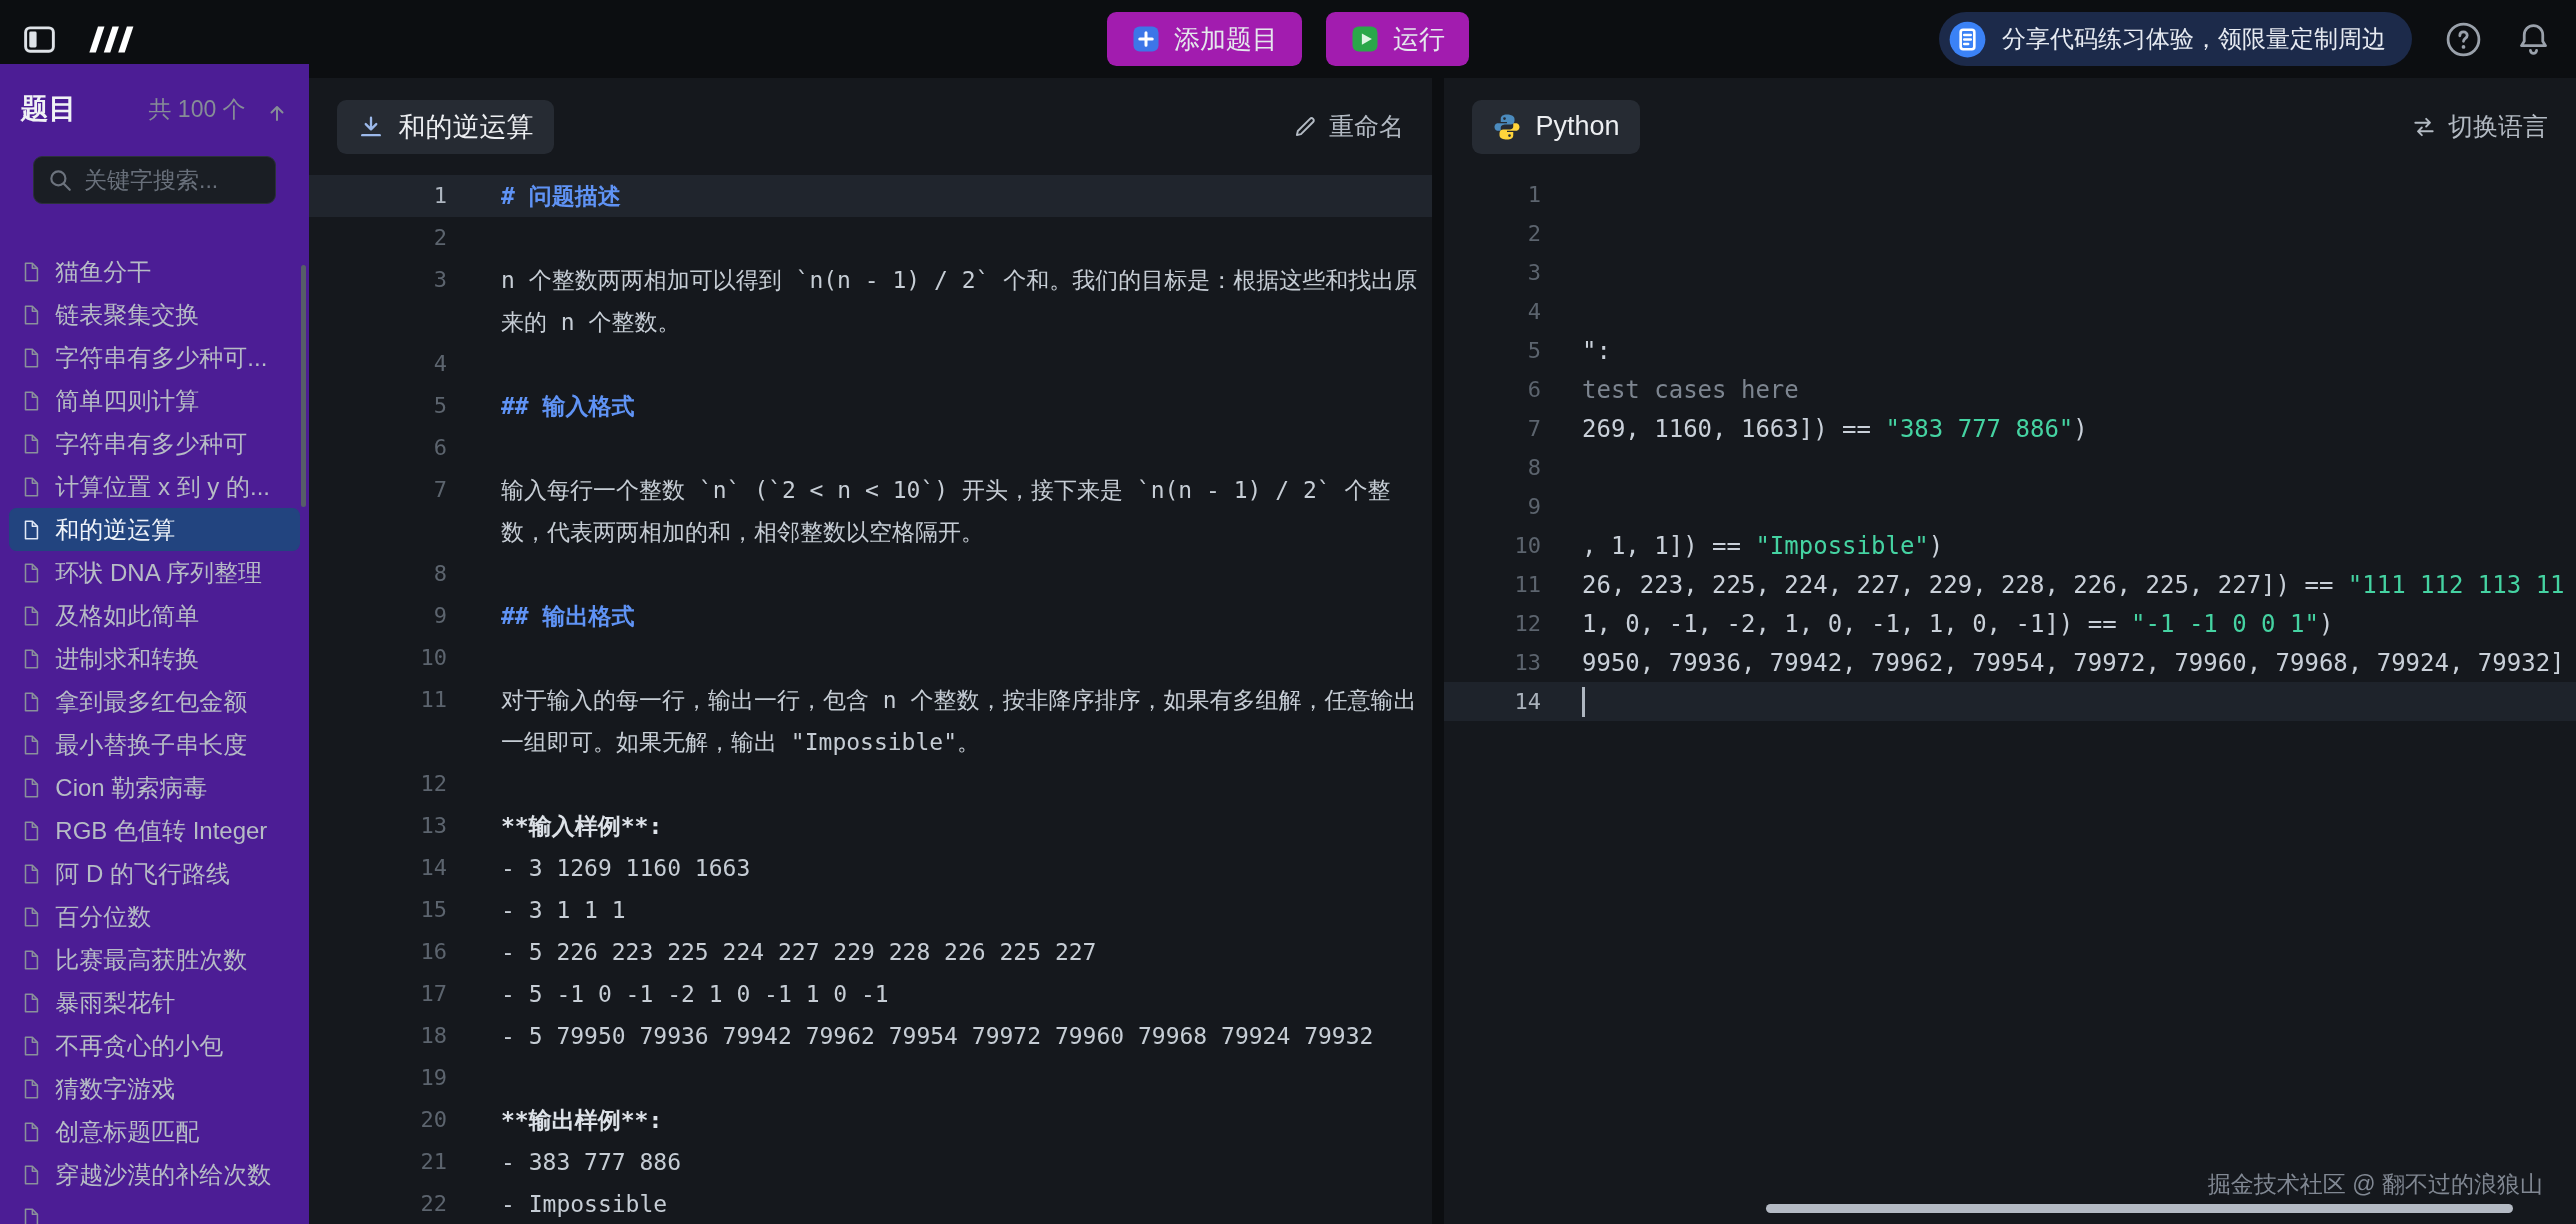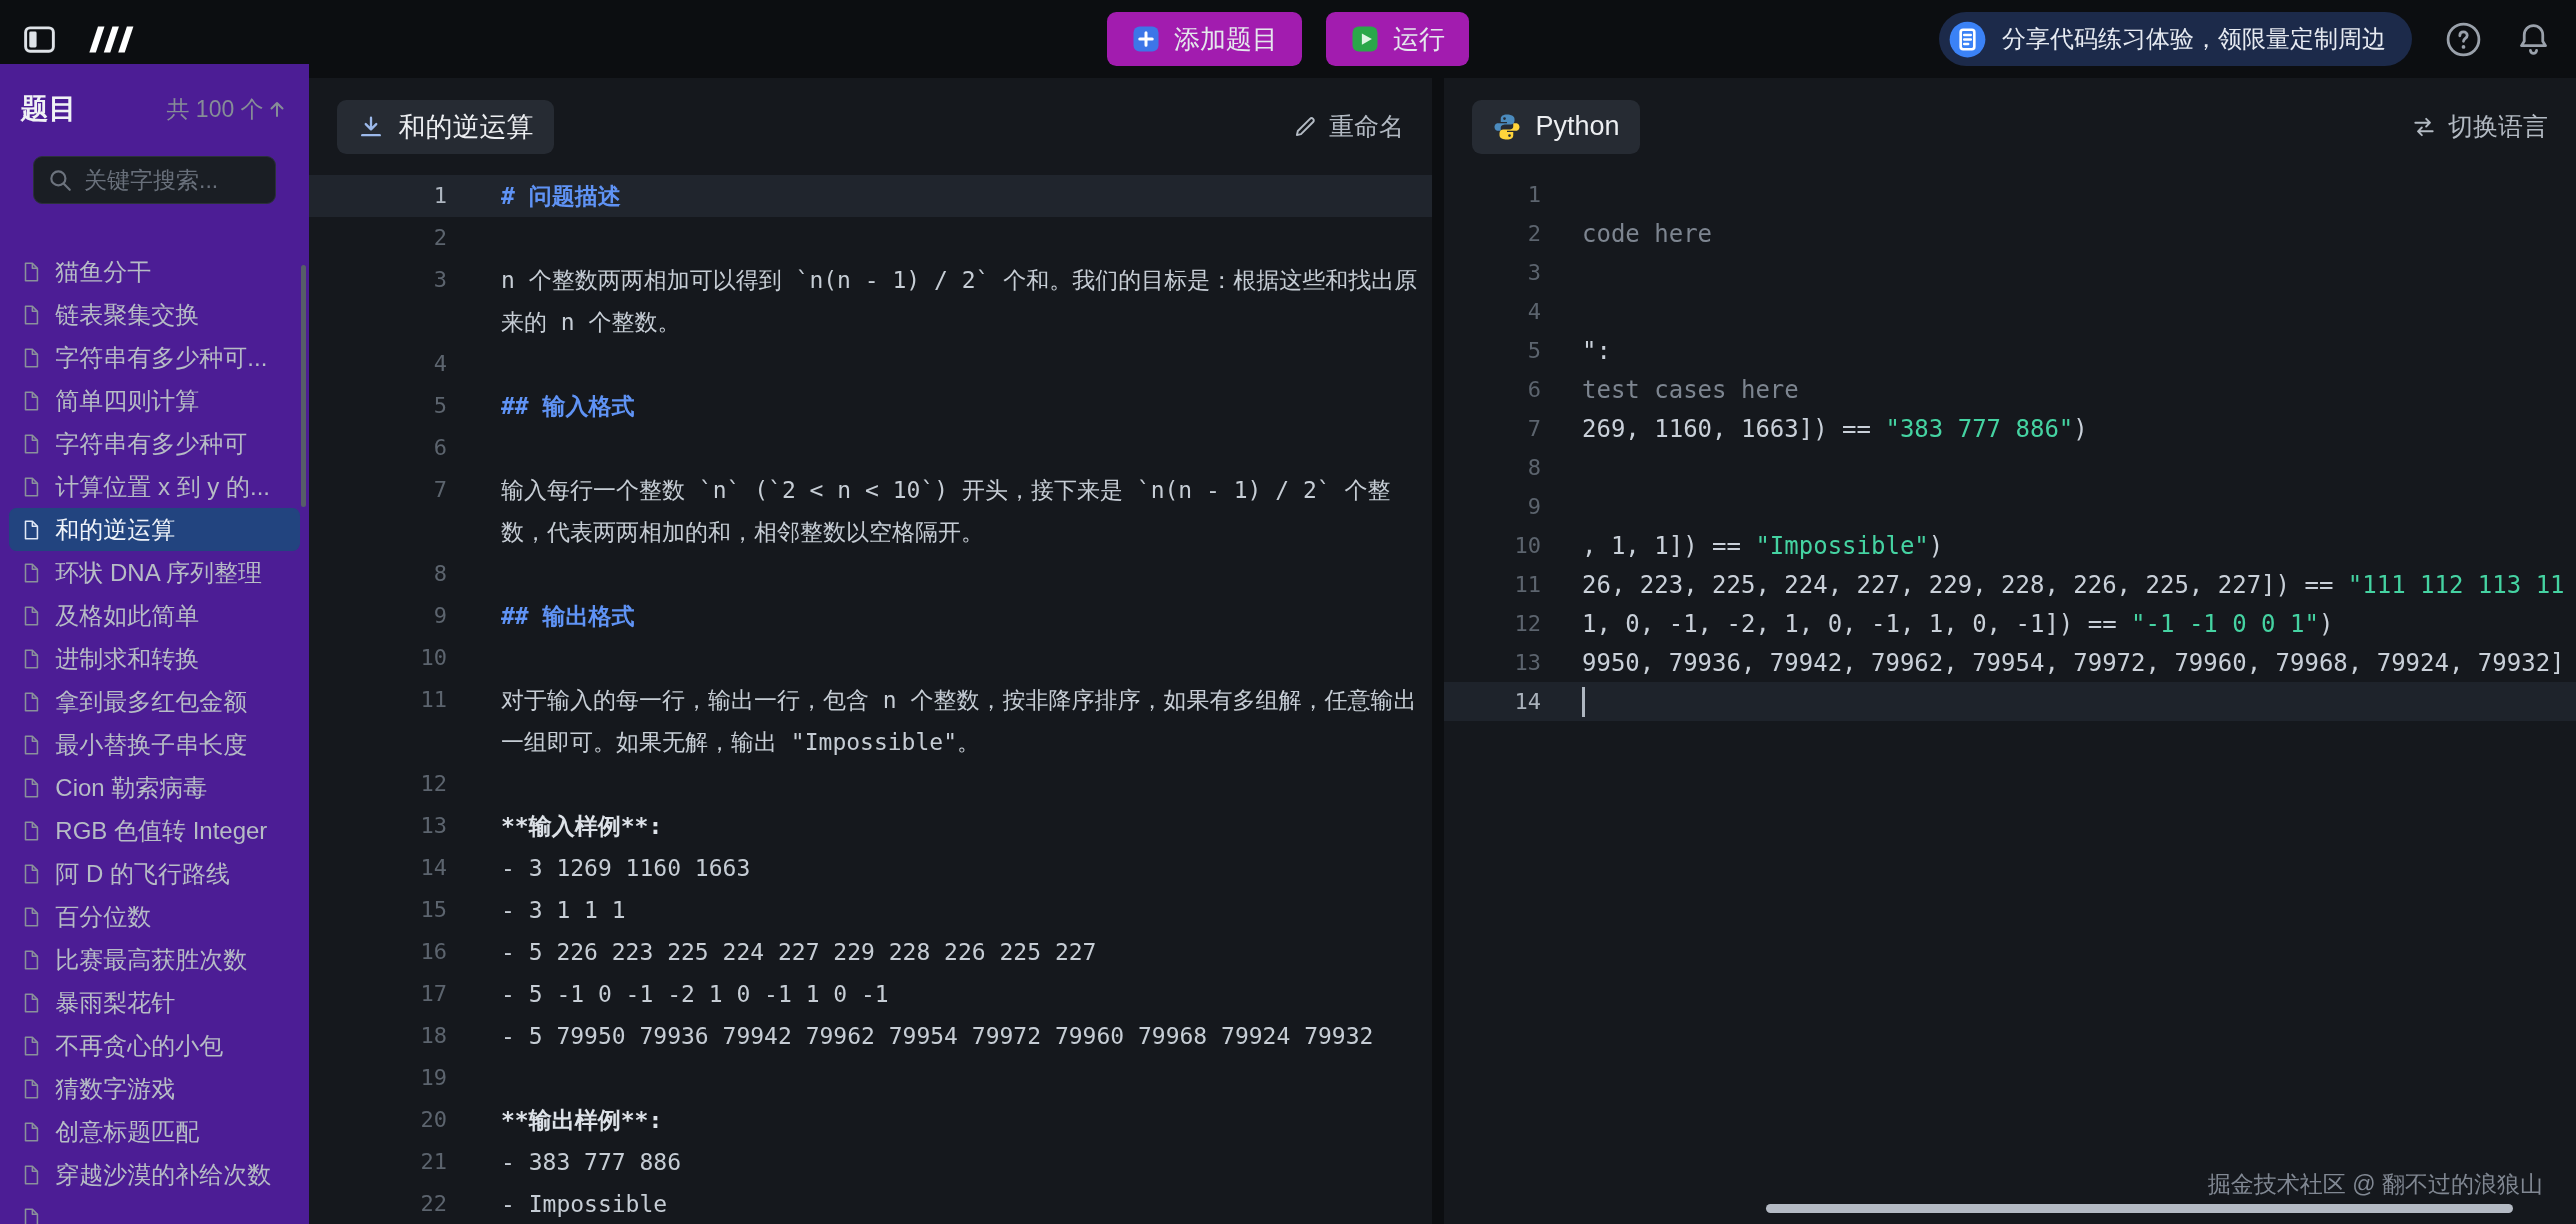--- a/index.html
+++ b/index.html
@@ -12,21 +12,21 @@
   .icon-btn{display:flex;align-items:center;justify-content:center;background:none;border:none;cursor:pointer}
   .tb-center{position:absolute;left:50%;top:12px;transform:translateX(-50%);display:flex;gap:24px}
   .tb-btn{display:flex;align-items:center;gap:13px;height:54px;padding:0 24px;background:#a21caf;border:none;border-radius:9.3px;color:#e4e7ec;font-size:26px;cursor:pointer;white-space:nowrap}
   .tb-right{position:absolute;right:24px;top:0;height:78px;display:flex;align-items:center;gap:33px}
   .banner{display:flex;align-items:center;gap:15px;height:54px;padding:0 26px 0 9.3px;background:#1c2a4a;border-radius:27px;font-size:24px;color:#e7ebf2;cursor:pointer;white-space:nowrap}
 
   
   .sidebar{position:absolute;top:64px;left:0;width:309px;bottom:0;background:#4c1d95;overflow:hidden}
   .sb-head{display:flex;align-items:center;justify-content:space-between;padding:26px 20.4px 15px}
   .sb-title{font-size:28px;font-weight:bold;color:#f0f2f5}
-  .sb-count{display:flex;align-items:center;gap:1px;font-size:23px;color:#868d97;cursor:pointer}
+  .sb-count{display:flex;align-items:flex-end;gap:19px;font-size:23px;color:#868d97;cursor:pointer}
   .sb-search{display:flex;align-items:center;gap:11px;margin:13px 33px 24px;height:48px;padding:0 13px;background:#1a1e24;border:0.9px solid #2b313a;border-radius:9.3px;cursor:text}
   .sb-search-ph{font-size:23px;color:#69707b;white-space:nowrap}
   .p-list{padding:22px 9.3px 0}
   .p-item{display:flex;align-items:center;gap:13px;height:43px;padding:0 11px;border-radius:7.4px;color:#b6bcc5;font-size:24px;cursor:pointer;white-space:nowrap;overflow:hidden}
   .p-item.active{background:#22447f;color:#eef2f8}
   .doc-ic{display:flex;color:#8a919b;flex:0 0 auto}
   .p-item.active .doc-ic{color:#dfe7f5}
   .sb-scroll{position:absolute;right:2.8px;top:201px;width:5.6px;height:242px;border-radius:2.8px;background:#565e68;cursor:grab}
 
   
@@ -492,21 +492,21 @@
           <svg viewBox="0 0 24 24" width="26" height="26">
               <path d="M4 8h13M14 4.5L17.5 8 14 11.5" stroke="#b3bac3" stroke-width="1.8" fill="none" stroke-linecap="round" stroke-linejoin="round"></path>
               <path d="M20 16H7M10 12.5L6.5 16l3.5 3.5" stroke="#b3bac3" stroke-width="1.8" fill="none" stroke-linecap="round" stroke-linejoin="round"></path>
             </svg>
         </span>
         <span>切换语言</span>
       </button>
     </div>
     <div class="code-editor">
         <div class="ce-row"><span class="ce-num">1</span><span class="ce-code"></span></div>
-        <div class="ce-row"><span class="ce-num">2</span><span class="ce-code"><span class="seg-comment">code here</span></span></div>
+        <div class="ce-row"><span class="ce-num">2</span></div>
         <div class="ce-row"><span class="ce-num">3</span><span class="ce-code"></span></div>
         <div class="ce-row"><span class="ce-num">4</span><span class="ce-code"></span></div>
         <div class="ce-row"><span class="ce-num">5</span><span class="ce-code"><span class="seg-plain">":</span></span></div>
         <div class="ce-row"><span class="ce-num">6</span><span class="ce-code"><span class="seg-comment">test cases here</span></span></div>
         <div class="ce-row"><span class="ce-num">7</span><span class="ce-code"><span class="seg-plain">269, 1160, 1663]) == </span><span class="seg-string">"383 777 886"</span><span class="seg-plain">)</span></span></div>
         <div class="ce-row"><span class="ce-num">8</span><span class="ce-code"></span></div>
         <div class="ce-row"><span class="ce-num">9</span><span class="ce-code"></span></div>
         <div class="ce-row"><span class="ce-num">10</span><span class="ce-code"><span class="seg-plain">, 1, 1]) == </span><span class="seg-string">"Impossible"</span><span class="seg-plain">)</span></span></div>
         <div class="ce-row"><span class="ce-num">11</span><span class="ce-code"><span class="seg-plain">26, 223, 225, 224, 227, 229, 228, 226, 225, 227]) == </span><span class="seg-string">"111 112 113 11</span></span></div>
         <div class="ce-row"><span class="ce-num">12</span><span class="ce-code"><span class="seg-plain">1, 0, -1, -2, 1, 0, -1, 1, 0, -1]) == </span><span class="seg-string">"-1 -1 0 0 1"</span><span class="seg-plain">)</span></span></div>

